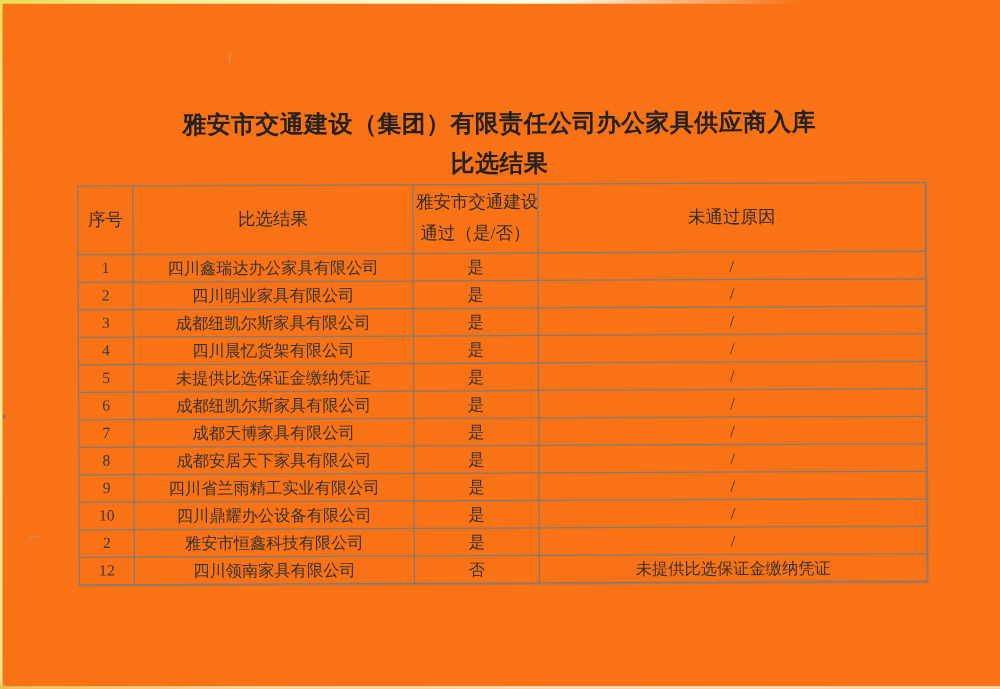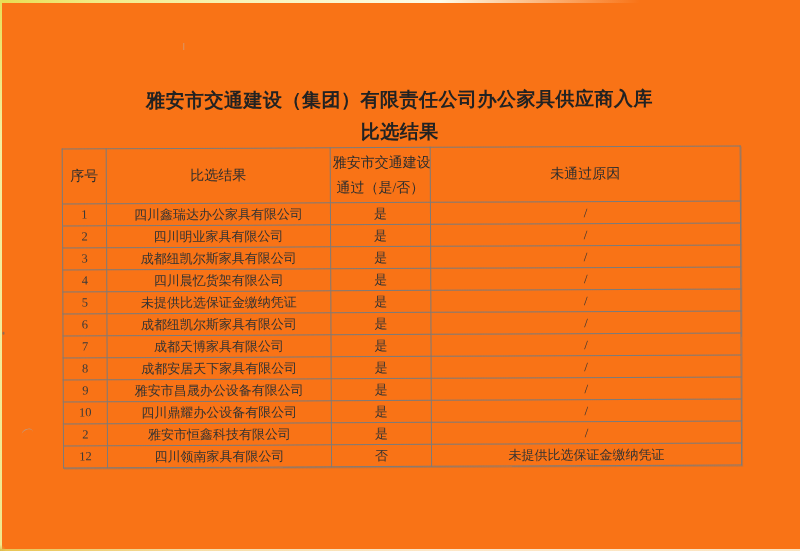--- a/index.html
+++ b/index.html
@@ -162,21 +162,21 @@
 
   <tr>
     <td class="no-cell">8</td>
     <td>成都安居天下家具有限公司</td>
     <td>是</td>
     <td>/</td>
   </tr>
 
   <tr>
     <td class="no-cell">9</td>
-    <td>雅安市昌晟办公设备有限公司</td>
+    <td>四川省兰雨精工实业有限公司</td>
     <td>是</td>
     <td>/</td>
   </tr>
 
   <tr>
     <td class="no-cell">10</td>
     <td>四川鼎耀办公设备有限公司</td>
     <td>是</td>
     <td>/</td>
   </tr>

